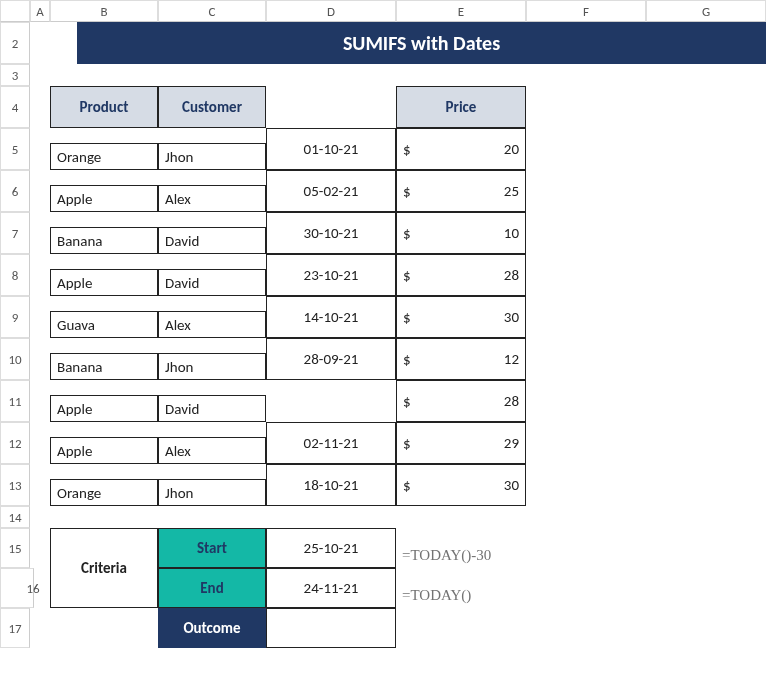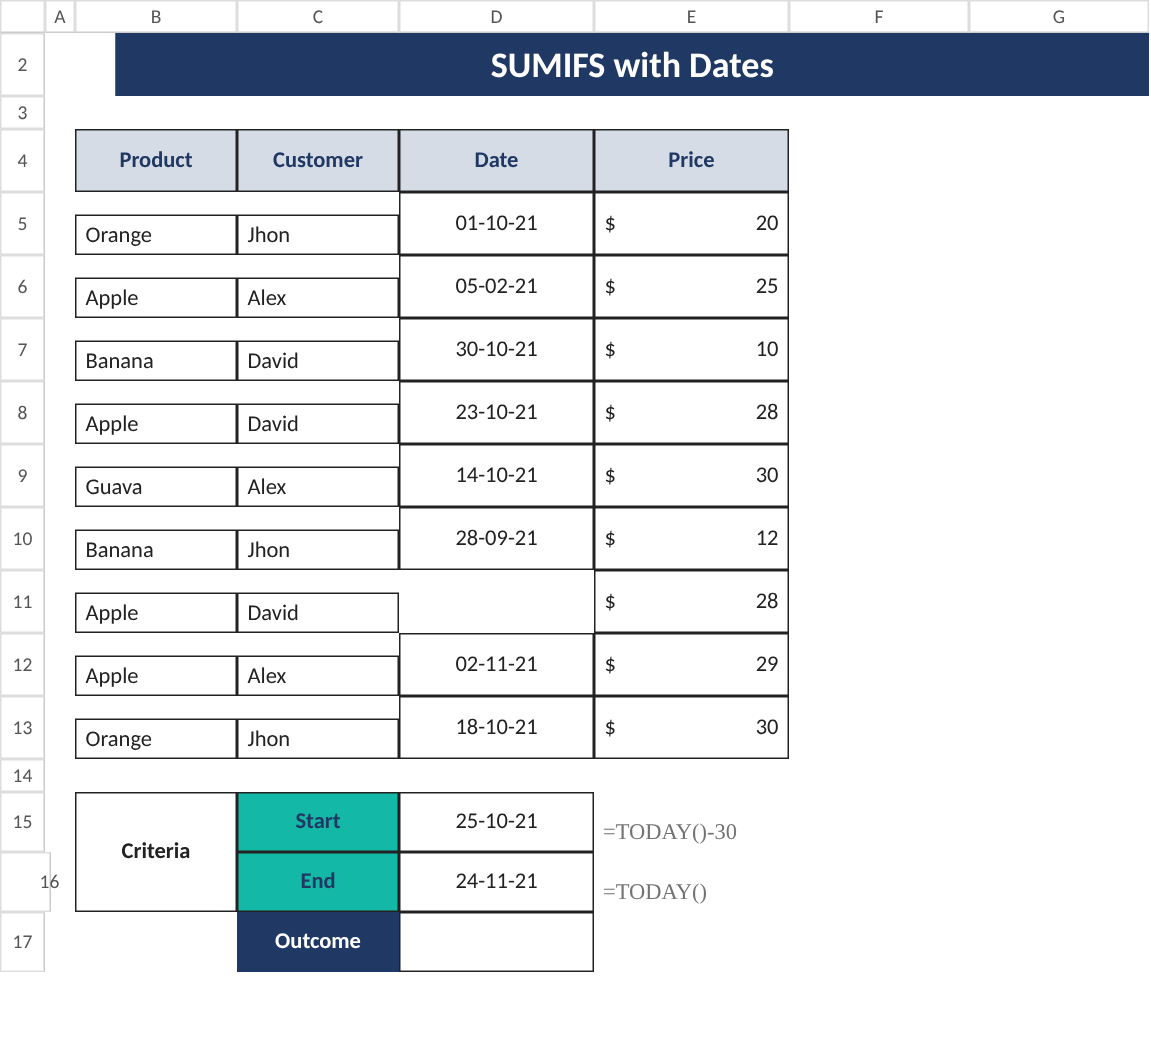--- a/index.html
+++ b/index.html
@@ -38,21 +38,21 @@
     align-items: center;
     padding: 0 6px;
   }
 
   .title-banner {
     grid-column: 3 / 9;
     grid-row: 3;
     background: #203864;
     color: #fff;
     font-weight: bold;
-    font-size: 24px;
+    font-size: 20px;
     display: flex;
     align-items: center;
     justify-content: center;
     border: 1px solid #203864;
     margin-left: 27px;
   }
   .tbl-head {
     background: #d6dce5;
     font-weight: bold;
     color: #203864;
@@ -158,21 +158,20 @@
     <div class="rowhead" style="grid-area: 11 / 1;">11</div>
     <div class="rowhead" style="grid-area: 12 / 1;">12</div>
     <div class="rowhead" style="grid-area: 13 / 1;">13</div>
     <div class="rowhead" style="grid-area: 14 / 1;">14</div>
     <div class="rowhead" style="grid-area: 15 / 1;">15</div>
     <div class="rowhead" style="grid-area: 16 / 1; padding-left: 32px;">16</div>
     <div class="rowhead" style="grid-area: 17 / 1;">17</div>
     <div class="title-banner" style="grid-area: 2 / 3 / auto / 9;">SUMIFS with Dates</div>
     <div class="cell tbl-head" style="grid-area: 4 / 3;">Product</div>
     <div class="cell tbl-head" style="grid-area: 4 / 4;">Customer</div>
-    <div class="cell tbl-head" style="grid-area: 4 / 5;">Date</div>
     <div class="cell tbl-head" style="grid-area: 4 / 6;">Price</div>
     <div class="cell tbl left" style="grid-area: 5 / 3;">Orange</div>
     <div class="cell tbl left" style="grid-area: 5 / 4;">Jhon</div>
     <div class="cell tbl center" style="grid-area: 5 / 5;">01-10-21</div>
     <div class="price-cell" style="grid-area: 5 / 6;">
       <span>$</span>
       <span>20</span>
     </div>
     <div class="cell tbl left" style="grid-area: 6 / 3;">Apple</div>
     <div class="cell tbl left" style="grid-area: 6 / 4;">Alex</div>

